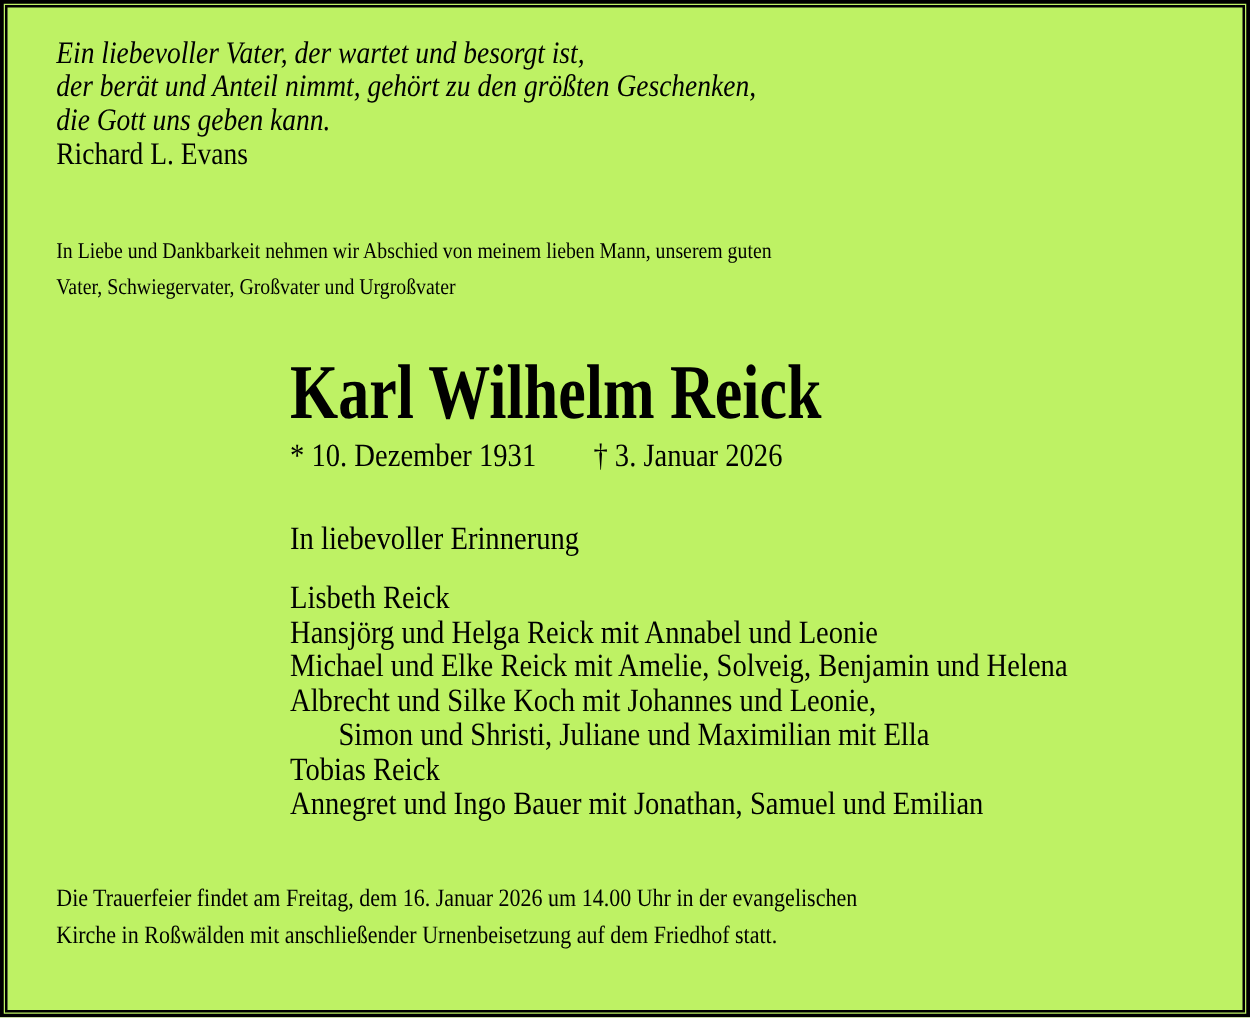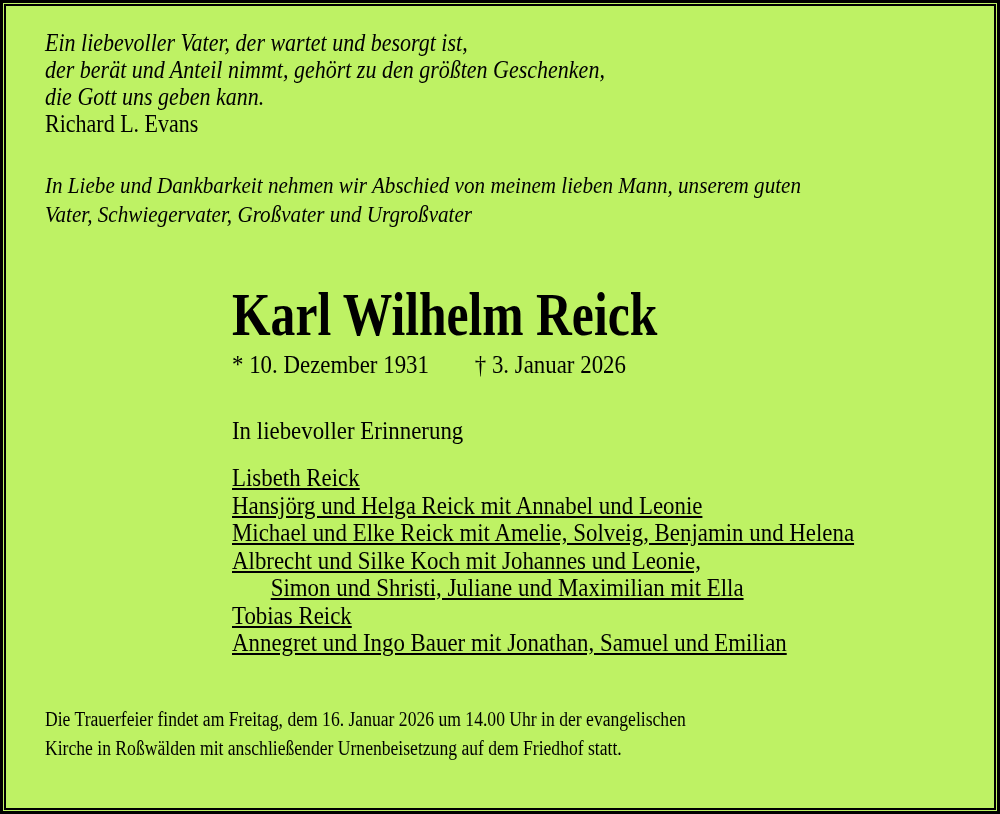--- a/index.html
+++ b/index.html
@@ -33,24 +33,23 @@
   }
   .quote-block {
     left: 45px;
     top: 29px;
     font-size: 25px;
     line-height: 27px;
   }
   .quote-block .italic { font-style: italic; }
   .intro-block {
     left: 45px;
-    top: 171px;
-    font-size: 24px;
+    top: 186px;
+    font-size: 18px;
     line-height: 28.5px;
-    font-style: italic;
   }
   .name-heading {
     left: 232px;
     top: 282px;
     margin: 0;
     font-size: 62px;
     font-weight: bold;
     line-height: 64px;
     white-space: nowrap;
     transform: scaleX(0.80);
@@ -67,21 +66,20 @@
     left: 232px;
     top: 417px;
     font-size: 26px;
     line-height: 28px;
   }
   .mourners-block {
     left: 232px;
     top: 464px;
     font-size: 26px;
     line-height: 27.5px;
-    text-decoration: underline;
   }
   .mourners-block .indent { padding-left: 44px; }
   .funeral-block {
     left: 45px;
     top: 705px;
     font-size: 20px;
     line-height: 29px;
   }
 </style>
 </head>

